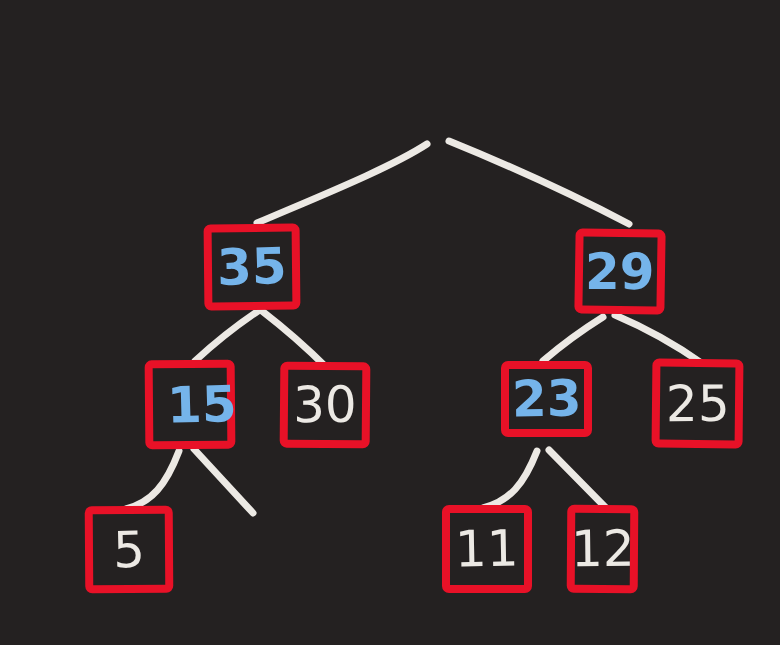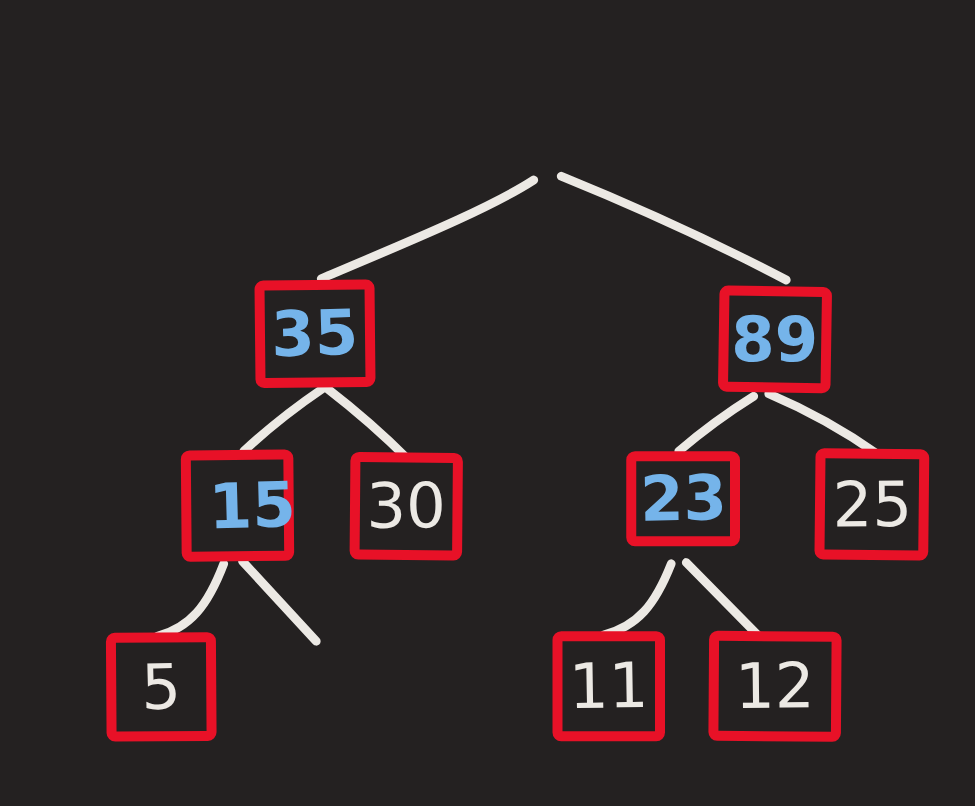--- a/index.html
+++ b/index.html
@@ -52,21 +52,21 @@
   #n83{left:392px;top:50px;width:93px;height:87px;}
   #n35{left:204px;top:224px;width:96px;height:86px;transform:rotate(-0.6deg);}
   #n48{left:575px;top:229px;width:90px;height:85px;transform:rotate(0.9deg);}
   #n15{left:145px;top:360px;width:90px;height:89px;transform:rotate(-0.5deg);padding-left:23px;}
   #n20{left:280px;top:362px;width:90px;height:86px;transform:rotate(0.5deg);}
   #n23{left:501px;top:361px;width:91px;height:76px;}
   #n25{left:652px;top:359px;width:91px;height:89px;transform:rotate(0.6deg);}
   #n5{left:85px;top:506px;width:88px;height:87px;transform:rotate(-0.4deg);}
   #n10{left:208px;top:505px;width:90px;height:88px;}
   #n11{left:442px;top:505px;width:90px;height:88px;text-align:right;}
-  #n12{left:567px;top:505px;width:106px;height:88px;transform:rotate(0.4deg);}
+  #n12{left:567px;top:505px;width:71px;height:88px;transform:rotate(0.4deg);}
 </style>
 </head>
 <body>
 
 <div class="canvas">
 
   <svg class="edges" viewBox="0 0 780 645" xmlns="http://www.w3.org/2000/svg">
     <path d="M 427 144 C 390 168, 320 196, 257 223"></path>
     <path d="M 449 141 Q 545 180, 629 224"></path>
     <path d="M 258 311 Q 224 334, 195 361"></path>
@@ -76,21 +76,21 @@
     <path d="M 179 451 C 166 485, 152 502, 126 509"></path>
     <path d="M 194 449 L 253 513"></path>
     <path d="M 537 451 C 524 484, 510 501, 483 508"></path>
     <path d="M 549 450 L 609 511"></path>
   </svg>
 
   <div class="node hl" id="n35">
     <span class="value">35</span>
   </div>
   <div class="node hl" id="n48">
-    <span class="value">89</span>
+    <span class="value">29</span>
   </div>
   <div class="node hl" id="n15">
     <span class="value">15</span>
   </div>
   <div class="node" id="n20">
     <span class="value">30</span>
   </div>
   <div class="node hl" id="n23">
     <span class="value">23</span>
   </div>

